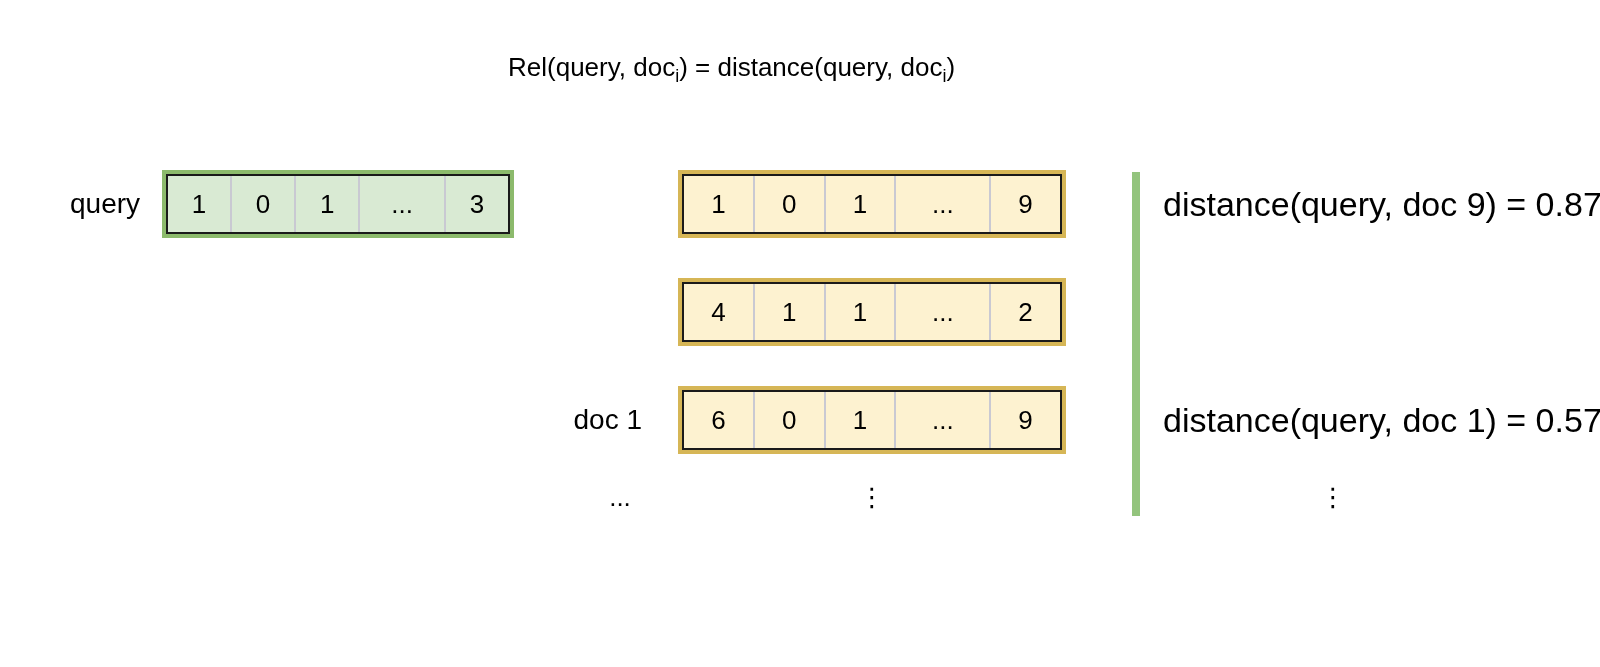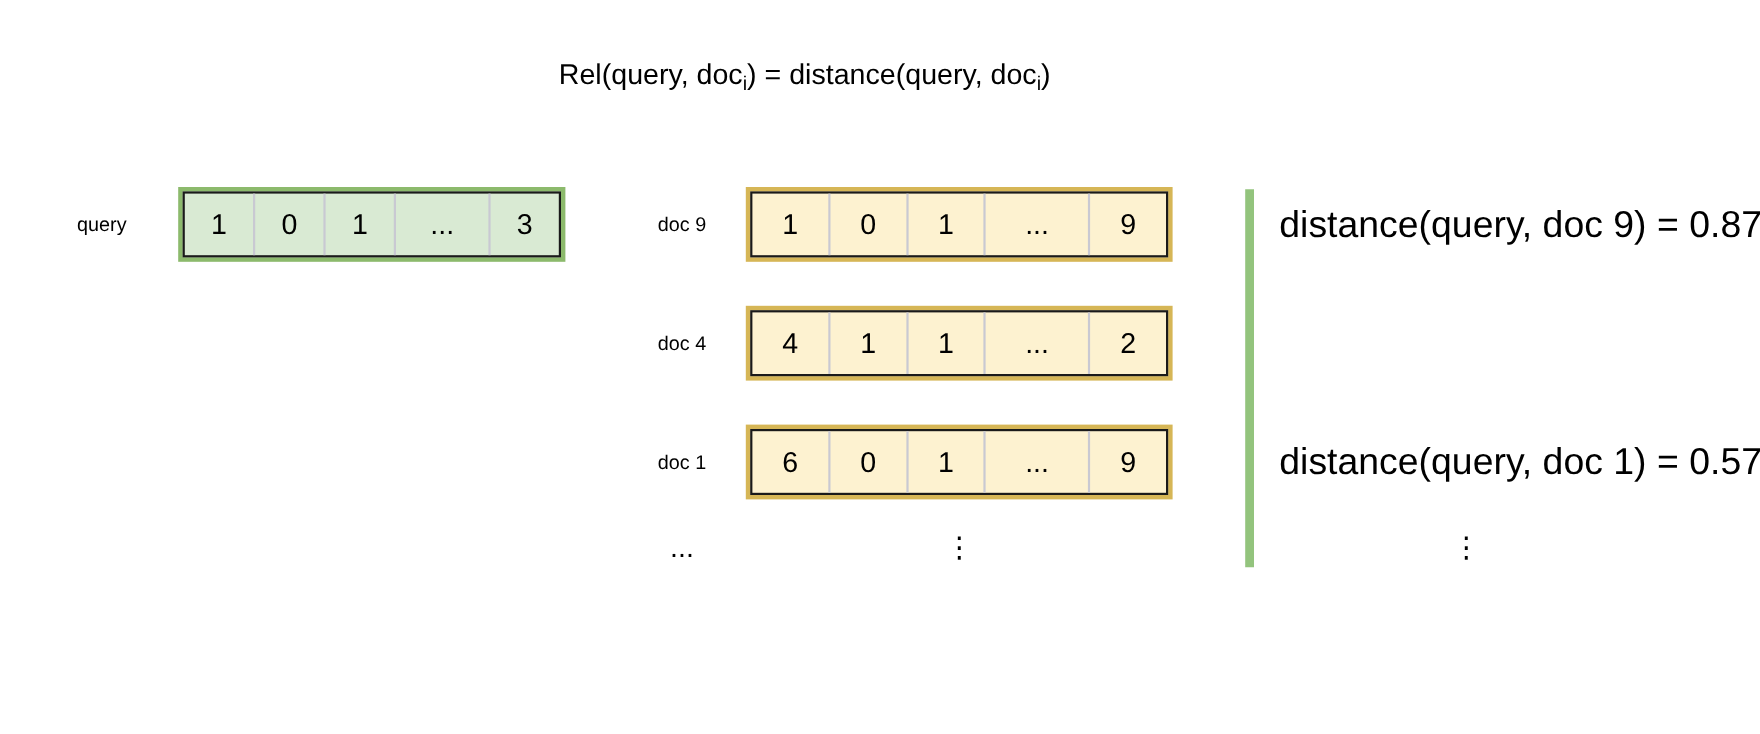--- a/index.html
+++ b/index.html
@@ -29,21 +29,21 @@
     left: 508px;
     top: 52px;
     font-size: 26px;
     white-space: nowrap;
   }
   .title sub { font-size: 18px; }
   .label {
     position: absolute;
     height: 60px;
     line-height: 60px;
-    font-size: 18px;
+    font-size: 28px;
     white-space: nowrap;
   }
   .doc-label {
     left: 520px;
     width: 122px;
     text-align: right;
   }
   .vec {
     position: absolute;
     display: flex;
@@ -96,31 +96,29 @@
 
   <div class="label" style="left:70px; top:174px;">query</div>
   <div class="vec vec-query" style="top:174px;">
     <div class="cell">1</div>
     <div class="cell">0</div>
     <div class="cell">1</div>
     <div class="cell wide">...</div>
     <div class="cell">3</div>
   </div>
 
-  <div class="label doc-label" style="top:174px;">doc 9</div>
   <div class="vec vec-doc" style="top:174px;">
     <div class="cell">1</div>
     <div class="cell">0</div>
     <div class="cell">1</div>
     <div class="cell wide">...</div>
     <div class="cell">9</div>
   </div>
   <div class="dist" style="top:174px;">distance(query, doc 9) = 0.87</div>
 
-  <div class="label doc-label" style="top:282px;">doc 4</div>
   <div class="vec vec-doc" style="top:282px;">
     <div class="cell">4</div>
     <div class="cell">1</div>
     <div class="cell">1</div>
     <div class="cell wide">...</div>
     <div class="cell">2</div>
   </div>
 
   <div class="label doc-label" style="top:390px;text-align:right;">doc 1</div>
   <div class="vec vec-doc" style="top:390px;">

